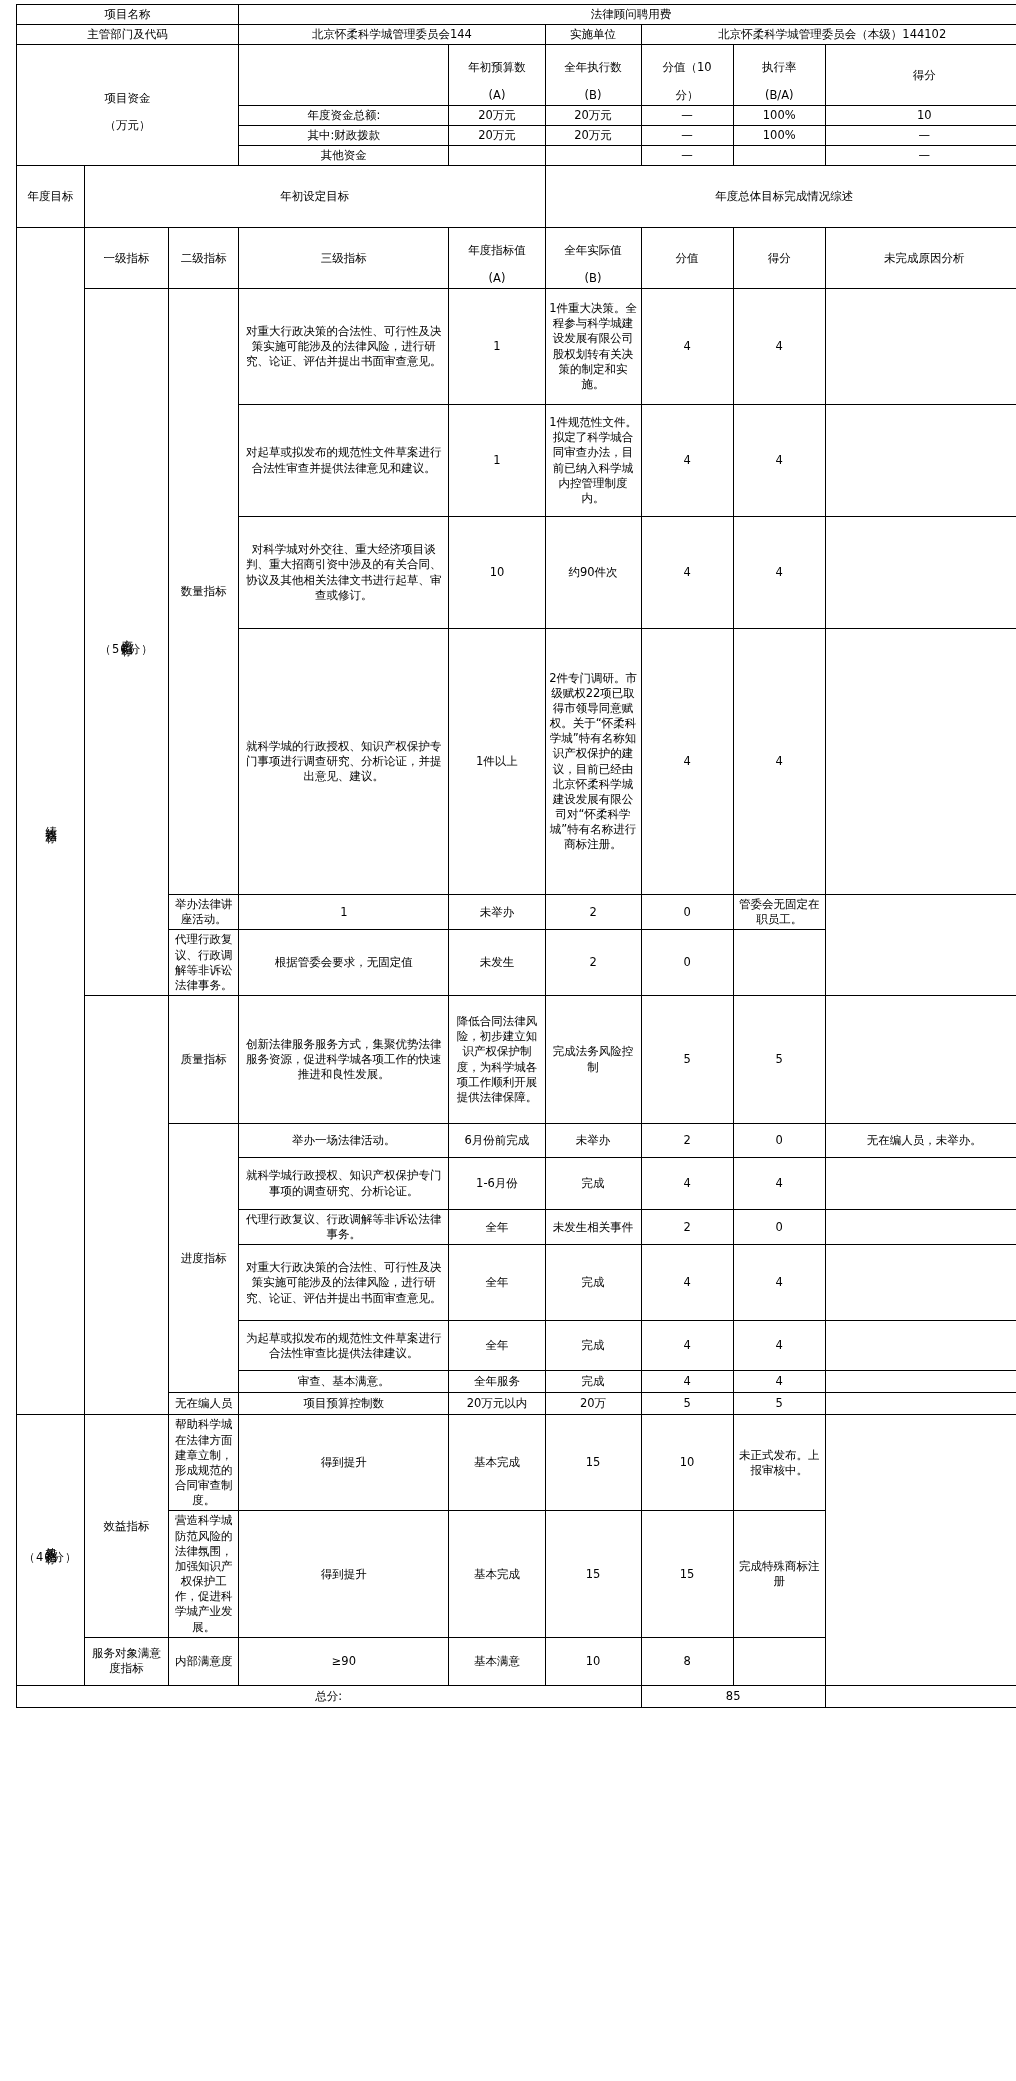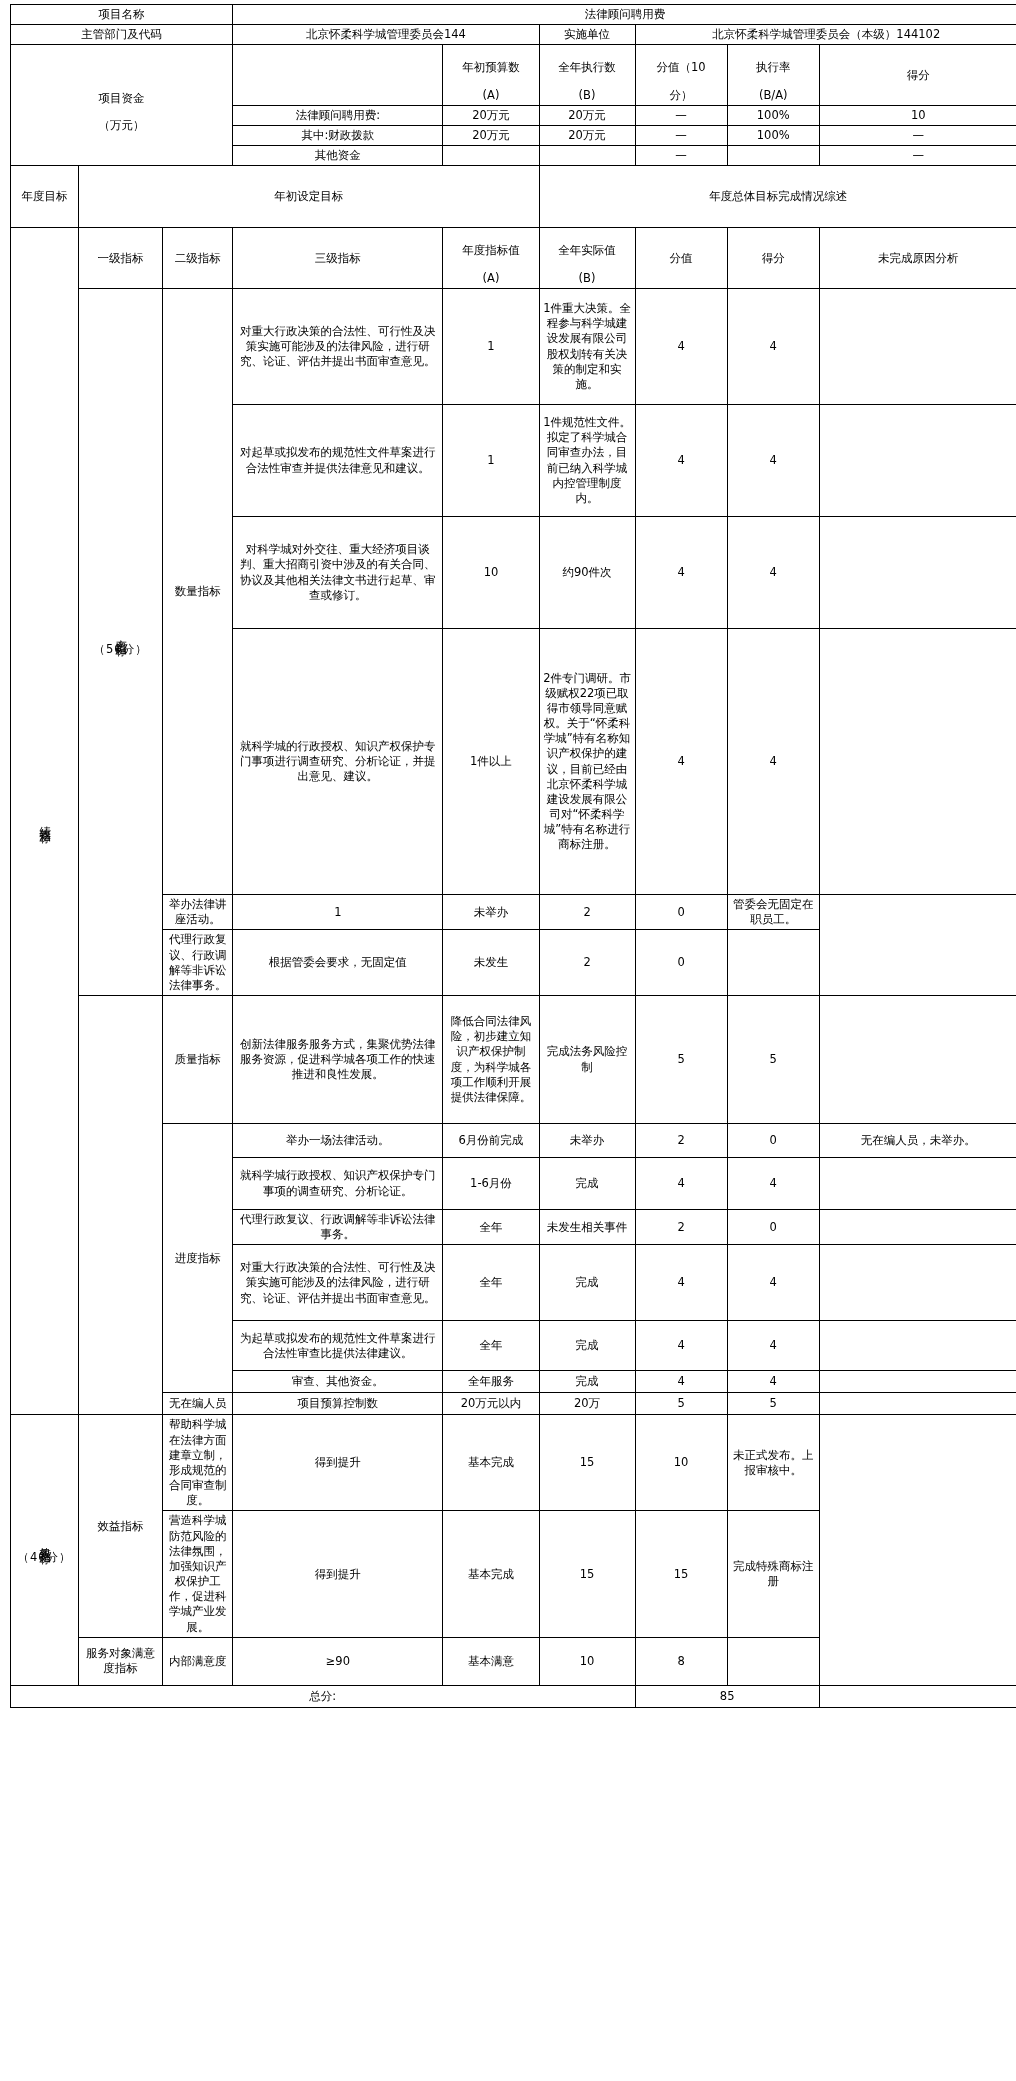--- a/index.html
+++ b/index.html
@@ -8,21 +8,21 @@
     padding: 0;
     background: #ffffff;
   }
   body {
     font-family: "DejaVu Sans", "Liberation Sans", sans-serif;
     color: #000000;
     width: 1016px;
   }
   #sheet {
     width: 1016px;
-    padding: 4px 4px 6px 10px;
+    padding: 4px 4px 6px 16px;
   }
   table.grid {
     border-collapse: collapse;
     width: 1008px;
     table-layout: fixed;
   }
   table.grid td {
     border: 1px solid #000000;
     padding: 2px 3px;
     font-size: 11.5px;
@@ -104,21 +104,21 @@
         <span class="stack">分）</span>
       </td>
       <td class="head">
         <span class="stack">执行率</span>
         <span class="stack">(B/A)</span>
       </td>
       <td class="head">得分</td>
     </tr>
 
     <tr>
-      <td class="tl">法律顾问聘用费:</td>
+      <td class="tl">年度资金总额:</td>
       <td class="tl">20万元</td>
       <td>20万元</td>
       <td>—</td>
       <td>100%</td>
       <td>10</td>
     </tr>
 
     <tr>
       <td class="tl">其中:财政拨款</td>
       <td class="tl">20万元</td>
@@ -275,21 +275,21 @@
     <tr style="height:50px">
       <td class="tl">为起草或拟发布的规范性文件草案进行合法性审查比提供法律建议。</td>
       <td>全年</td>
       <td>完成</td>
       <td class="num">4</td>
       <td class="num">4</td>
       <td></td>
     </tr>
 
     <tr style="height:22px">
-      <td class="tl">审查、其他资金。</td>
+      <td class="tl">审查、基本满意。</td>
       <td>全年服务</td>
       <td>完成</td>
       <td class="num">4</td>
       <td class="num">4</td>
       <td></td>
     </tr>
 
     <tr style="height:22px">
       <td class="lbl">无在编人员</td>
       <td class="tl">项目预算控制数</td>

